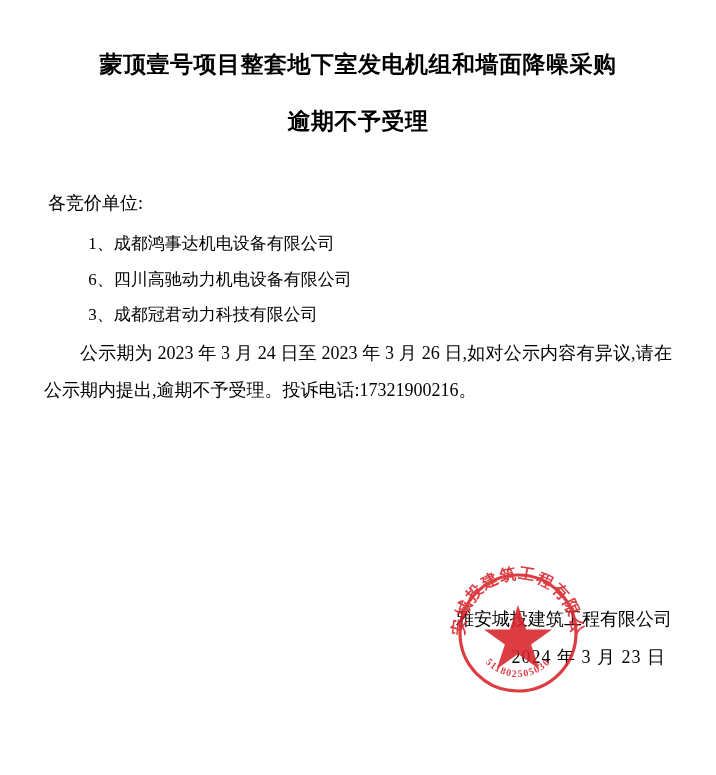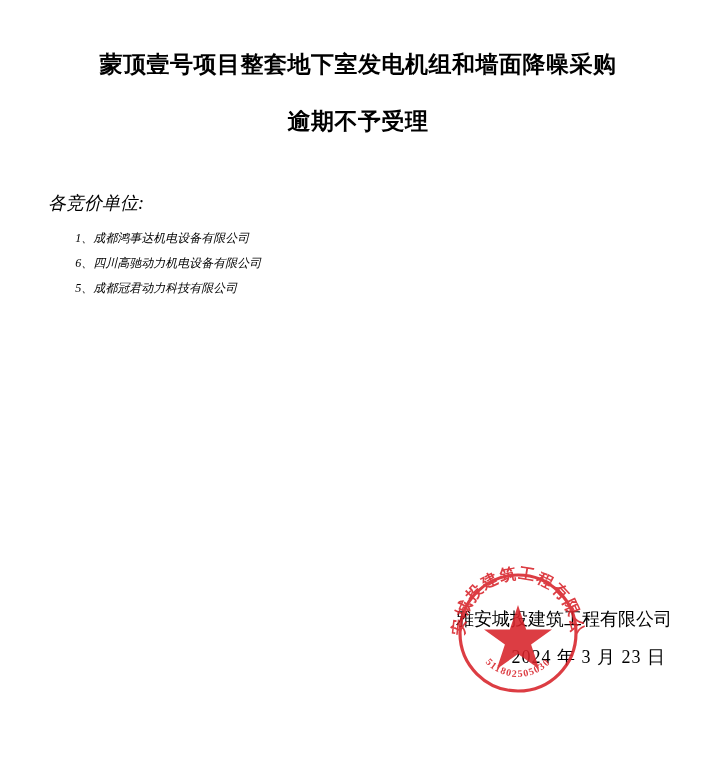--- a/index.html
+++ b/index.html
@@ -34,38 +34,37 @@
     line-height: 1.5;
   }
   .title-line.second {
     margin-top: 22px;
   }
   .body-block {
     margin-top: 46px;
     font-size: 18px;
     line-height: 2.05;
     text-align: justify;
-    font-style: italic;
   }
   .salutation {
     margin-left: 4px;
   }
   .para {
     text-indent: 2em;
     margin: 0;
   }
   .list {
     margin: 4px 0 2px 0;
     padding: 0;
     list-style: none;
   }
   .list li {
     text-indent: 2.6em;
     line-height: 2.1;
-    font-size: 12px;
+    font-size: 17px;
   }
   .para.notice {
     margin-top: 2px;
   }
   .signature-block {
     position: absolute;
     right: 44px;
     bottom: 122px;
     text-align: right;
     font-size: 18px;
@@ -115,22 +114,23 @@
   <div class="title-block">
     <div class="title-line">蒙顶壹号项目整套地下室发电机组和墙面降噪采购</div>
     <div class="title-line second">逾期不予受理</div>
   </div>
 
   <div class="body-block">
     <div class="salutation">各竞价单位:</div>
     <ul class="list">
       <li>1、成都鸿事达机电设备有限公司</li>
       <li>6、四川高驰动力机电设备有限公司</li>
-      <li>5、成都冠君动力科技有限公司</li>
+      <li>3、成都冠君动力科技有限公司</li>
     </ul>
+    <p class="para notice">公示期为 2023 年 3 月 24 日至 2023 年 3 月 26 日,如对公示内容有异议,请在公示期内提出,逾期不予受理。投诉电话:17321900216。</p>
   </div>
 
   <div class="signature-block">
     <div class="sig-line">雅安城投建筑工程有限公司</div>
     <div class="sig-line sig-date">2024 年 3 月 23 日</div>
   </div>
 
   <div class="seal">
     <svg width="160" height="160" viewBox="0 0 160 160" aria-hidden="true">
       <defs>

